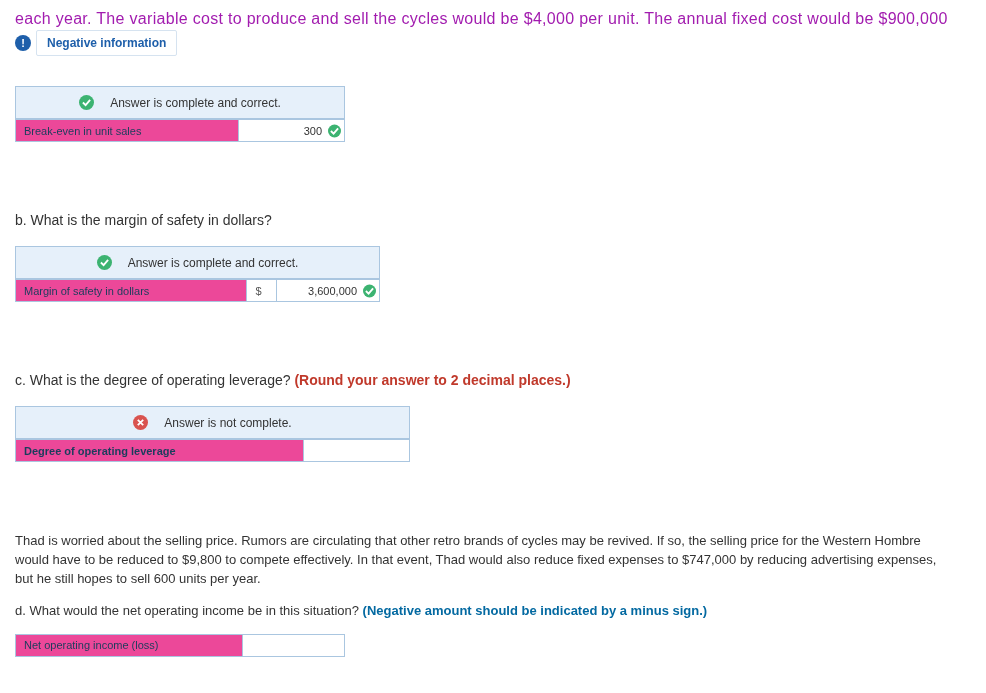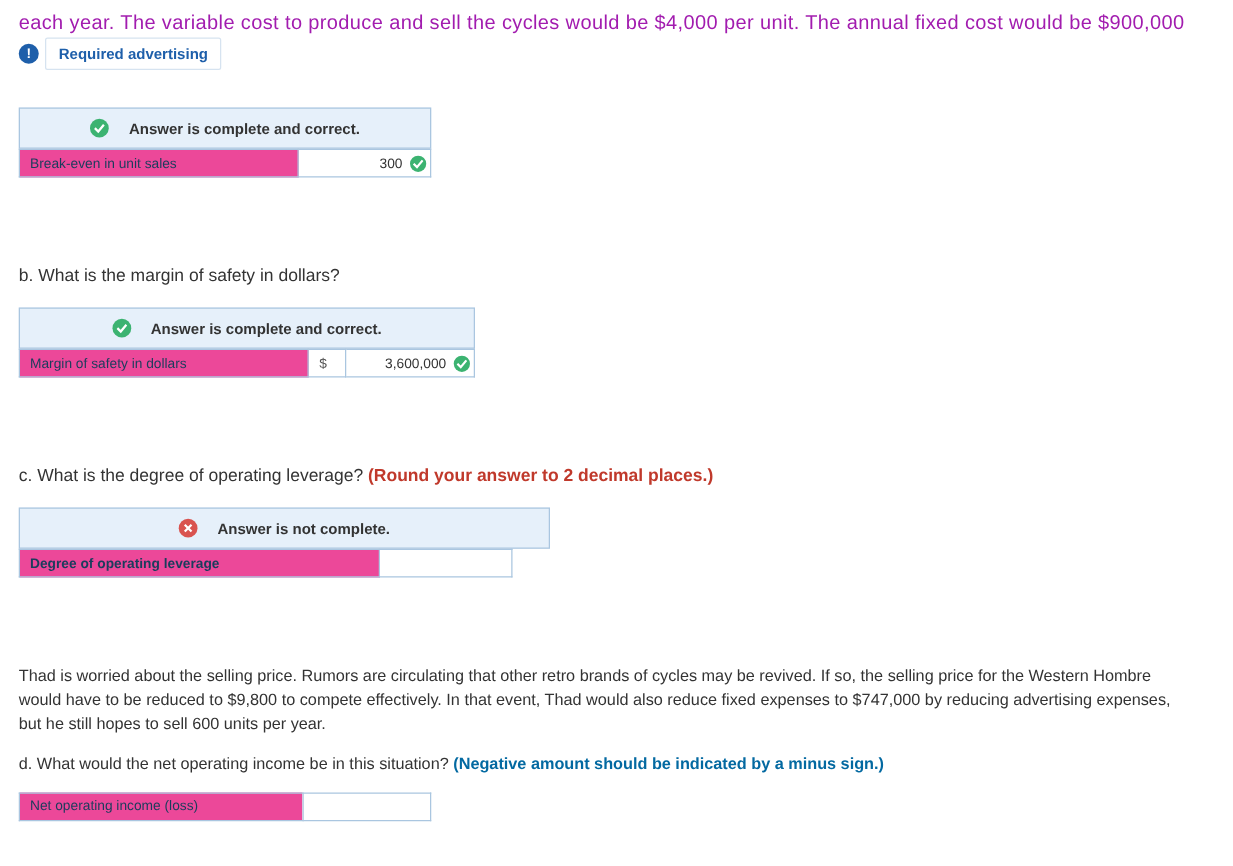--- a/index.html
+++ b/index.html
@@ -47,27 +47,27 @@
     border-radius: 2px;
   }
   .status-bar {
     display: flex;
     align-items: center;
     justify-content: center;
     gap: 16px;
     background: #e6f0fa;
     border: 1px solid #aac6e0;
     padding: 8px 10px;
-    font-weight: bold;
+    font-weight: normal;
     font-size: 12px;
     box-sizing: border-box;
   }
   .status-bar.w330 { width: 330px; }
   .status-bar.w365 { width: 365px; }
-  .status-bar.w395 { width: 425px; }
+  .status-bar.w395 { width: 395px; }
   .circle-icon {
     width: 15px;
     height: 15px;
     border-radius: 50%;
     display: inline-flex;
     align-items: center;
     justify-content: center;
     font-size: 10px;
     color: #fff;
     flex-shrink: 0;
@@ -137,21 +137,21 @@
   }
   .part-d .hint { color: #0369a1; font-weight: bold; }
 </style>
 </head>
 <body>
 
 <div class="top-context">each year. The variable cost to produce and sell the cycles would be $4,000 per unit. The annual fixed cost would be $900,000</div>
 
 <div class="req-row">
   <span class="req-icon">!</span>
-  <span class="req-text">Required advertising</span>
+  <span class="req-text">Negative information</span>
 </div>
 
 <div class="status-bar w330">
   <span class="circle-icon green">
     <svg viewBox="0 0 10 10">
         <path d="M1 5 L4 8 L9 2" stroke="#fff" stroke-width="2" fill="none"></path>
       </svg>
   </span>
   <span>Answer is complete and correct.</span>
 </div>

